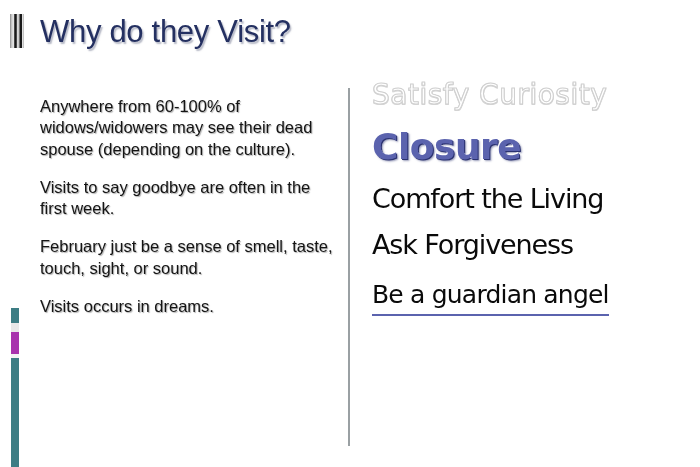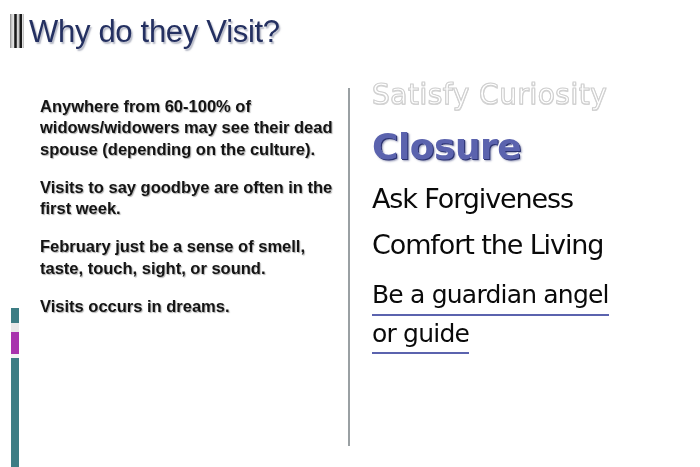--- a/index.html
+++ b/index.html
@@ -18,21 +18,21 @@
     overflow: hidden;
   }
 
   
   .title-row {
     position: absolute;
     left: 10px;
     top: 14px;
     display: flex;
     align-items: flex-start;
-    gap: 5px;
+    gap: 16px;
   }
   .pillar-icon {
     display: block;
     width: 14px;
     height: 34px;
     flex: 0 0 auto;
   }
   .slide-title {
     font-family: "Liberation Sans", sans-serif;
     font-size: 31px;
@@ -74,21 +74,21 @@
 
   
   .left-col {
     position: absolute;
     left: 40px;
     top: 96px;
     width: 300px;
   }
   .bullet {
     font-family: "Liberation Sans", sans-serif;
-    font-weight: bold;
+    font-weight: normal;
     font-size: 16.5px;
     line-height: 1.29;
     color: #141414;
     margin-bottom: 16px;
     text-shadow: 1px 1px 1px rgba(150,150,150,0.75);
   }
   .bullet:last-child { margin-bottom: 0; }
   .b1 { margin-bottom: 17px; }
   .b2 { margin-bottom: 17px; }
   .b3 { margin-bottom: 17px; }
@@ -183,21 +183,20 @@
   <div class="left-col">
     <div class="bullet b1">Anywhere from 60-100% of widows/widowers may see their dead spouse (depending on the culture).</div>
     <div class="bullet b2">Visits to say goodbye are often in the first week.</div>
     <div class="bullet b3">February just be a sense of smell, taste, touch, sight, or sound.</div>
     <div class="bullet">Visits occurs in dreams.</div>
   </div>
 
   <div class="right-col">
     <div class="r-satisfy">Satisfy Curiosity</div>
     <div class="r-closure">Closure</div>
+    <div class="r-plain">Comfort the Living</div>
     <div class="r-plain">Ask Forgiveness</div>
-    <div class="r-plain">Comfort the Living</div>
     <div class="r-underlined">
       <span class="ul">Be a guardian angel </span><br>
-      <span class="ul">or guide</span>
     </div>
   </div>
 
 </div>
 
 </body></html>

